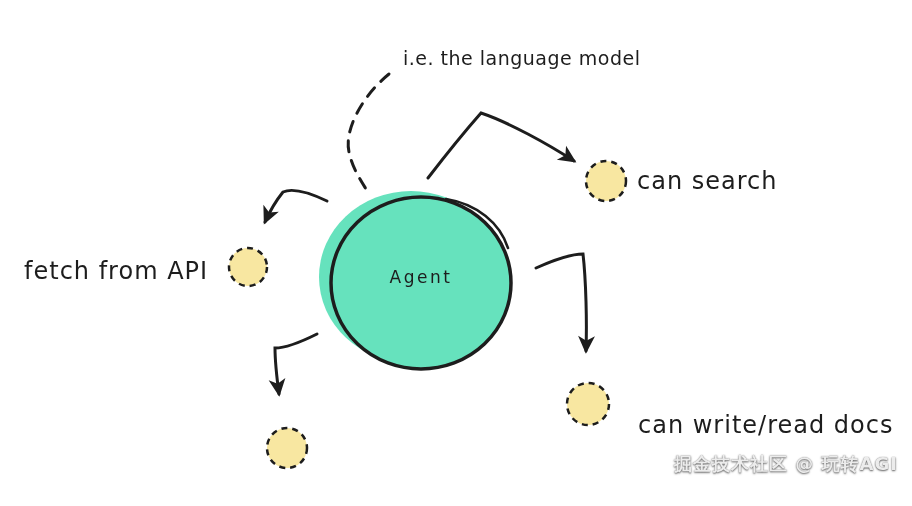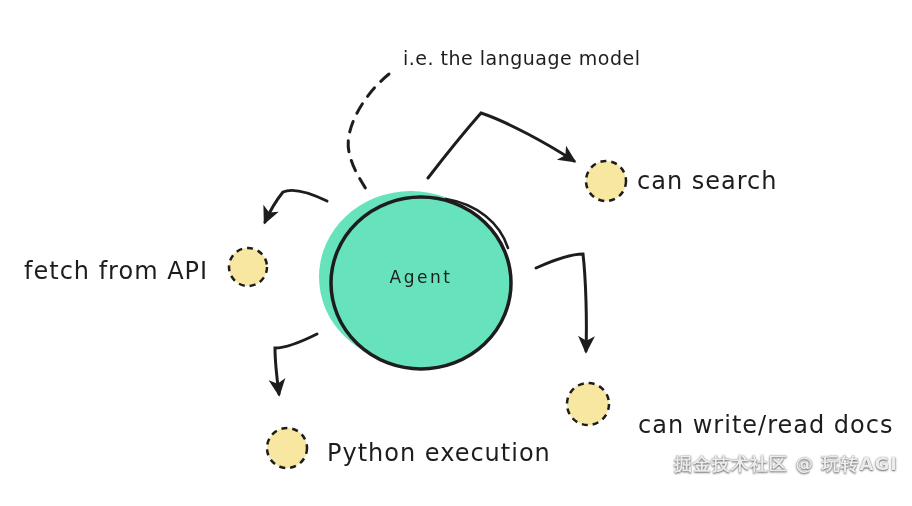--- a/index.html
+++ b/index.html
@@ -86,17 +86,16 @@
   <div class="label annotation" style="left:403px; top:47px;">i.e. the language model</div>
 
   <div class="label agent-label" style="left:351px; top:267px;">Agent</div>
 
   <div class="label" style="left:637px; top:167px;">can search</div>
 
   <div class="label" style="left:24px; top:257px;">fetch from API</div>
 
   <div class="label" style="left:638px; top:392px;margin-top:19px;">can write/read docs</div>
 
-  <div class="label" style="left:327px; top:439px;">Python execution</div>
 
   <div class="watermark">掘金技术社区 @ 玩转AGI</div>
 
 </div>
 
 </body></html>

